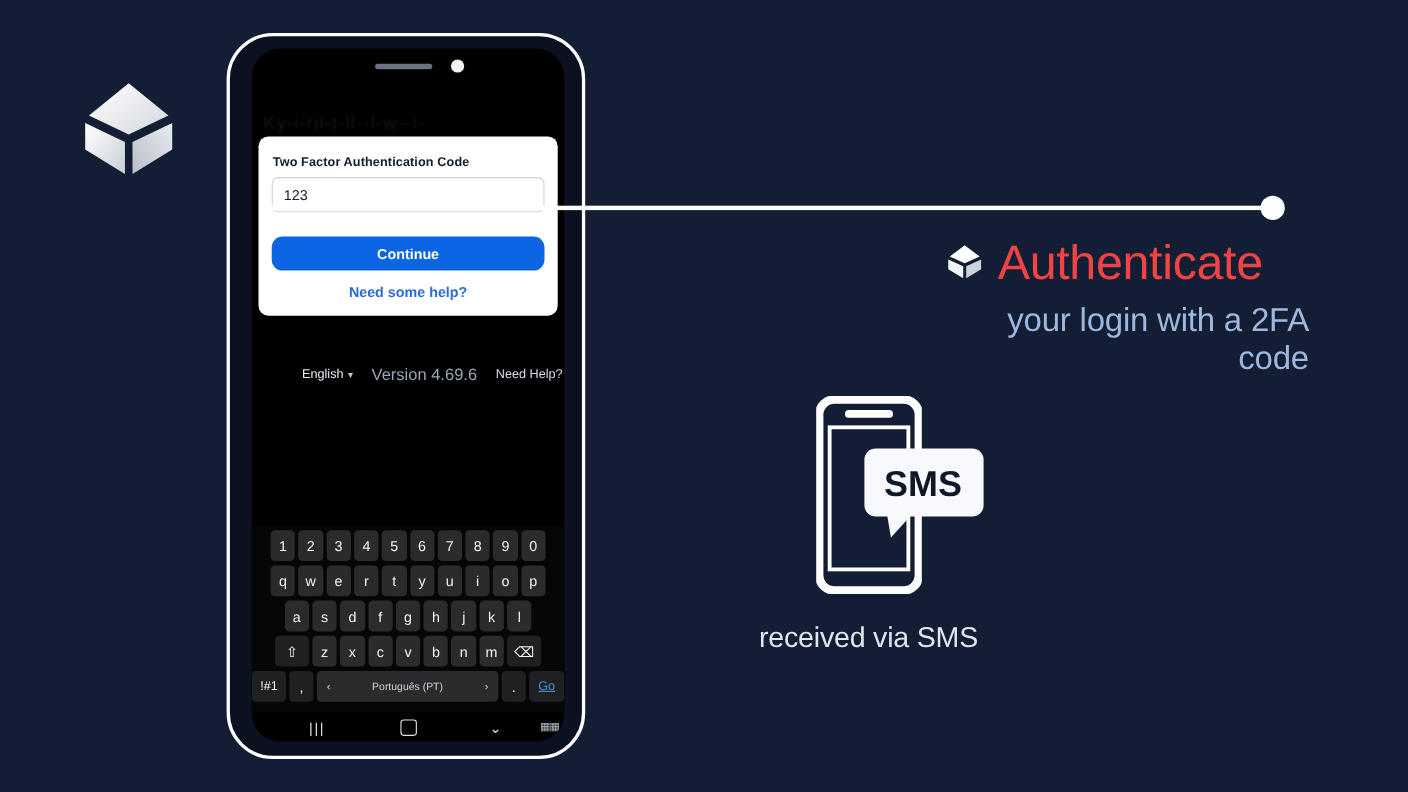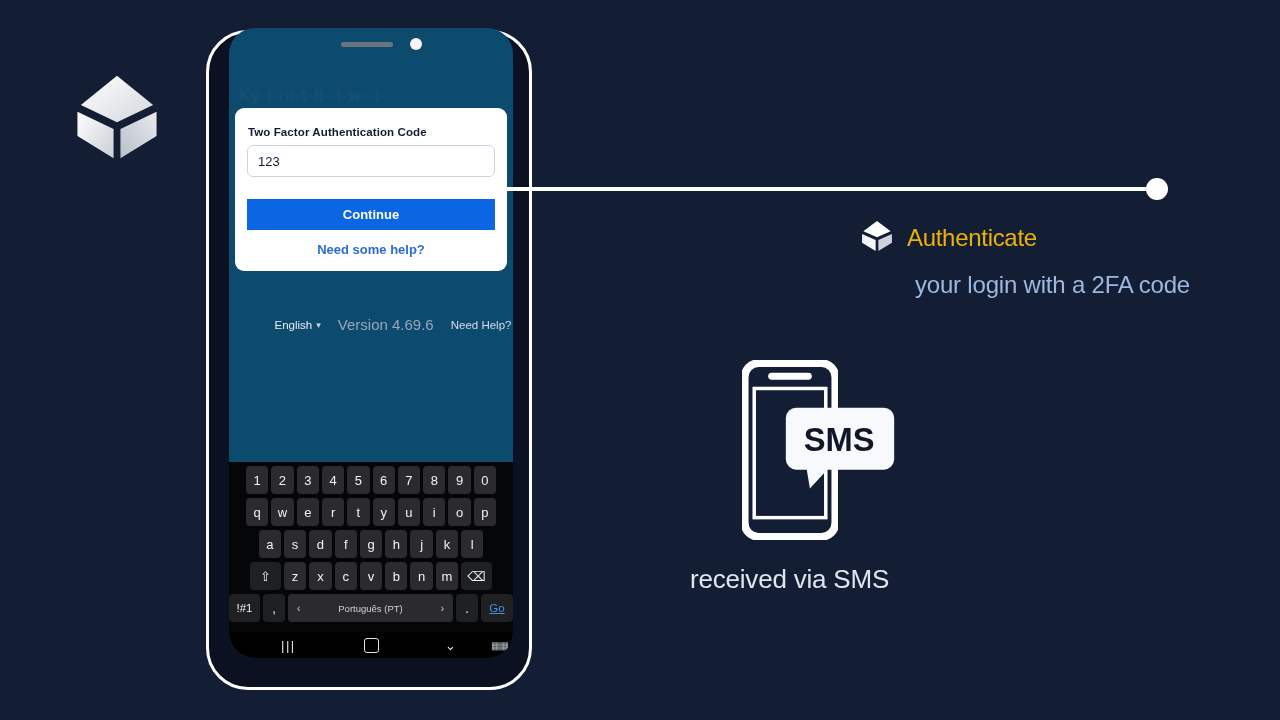--- a/index.html
+++ b/index.html
@@ -14,22 +14,22 @@
   
   .brand-logo{position:absolute;left:74px;top:72px;width:86px;height:90px;}
 
   
   .phone-frame{
     position:absolute;left:206px;top:30px;width:326px;height:660px;
     border:3px solid #ffffff;border-radius:42px;box-sizing:border-box;
     background:#0b1120;
   }
   .phone-screen{
-    position:absolute;left:229px;top:28px;width:284px;height:630px;
-    background:#0c4a6e;border-radius:26px;overflow:hidden;
+    position:absolute;left:229px;top:44px;width:284px;height:630px;
+    background:#000000;border-radius:26px;overflow:hidden;
   }
   .phone-notchbar{position:absolute;left:0;top:0;width:100%;height:34px;}
   .speaker{position:absolute;left:112px;top:14px;width:52px;height:5px;border-radius:3px;background:#6b7280;}
   .camera{position:absolute;left:181px;top:10px;width:12px;height:12px;border-radius:50%;background:#f2f4f8;}
 
   .bg-text{
     position:absolute;left:10px;top:58px;width:264px;height:24px;
     opacity:.10;color:#b9c4d6;font-size:17px;letter-spacing:1px;
     white-space:nowrap;overflow:hidden;filter:blur(1.1px);
   }
@@ -46,21 +46,21 @@
   }
   .auth-input{
     width:100%;height:32px;box-sizing:border-box;
     border:1px solid #c9d6e2;border-radius:6px;
     background:#ffffff;color:#121d33;font-size:13px;
     padding:0 10px;outline:none;
     font-family:"Liberation Sans", sans-serif;
   }
   .continue-btn{
     display:block;width:100%;height:31px;margin-top:22px;
-    background:#0c66e4;border:0;border-radius:0;
+    background:#0c66e4;border:0;border-radius:10px;
     color:#ffffff;font-size:13px;font-weight:bold;cursor:pointer;
     font-family:"Liberation Sans", sans-serif;
   }
   .help-link{
     display:block;text-align:center;margin-top:12px;
     color:#2b6cd4;font-size:13px;font-weight:bold;text-decoration:none;
   }
 
   
   .app-footer{
@@ -114,24 +114,24 @@
   }
   .connector-dot{
     position:absolute;left:1146px;top:178px;width:22px;height:22px;
     border-radius:50%;background:#ffffff;
   }
 
   
   .headline-block{position:absolute;left:860px;top:218px;width:330px;}
   .headline-row{display:flex;align-items:center;gap:13px;}
   .headline-title{
-    color:#eab308;font-size:24px;font-weight:normal;letter-spacing:-.3px;line-height:1;
+    color:#ef4444;font-size:44px;font-weight:normal;letter-spacing:-.3px;line-height:1;
   }
   .headline-sub{
-    color:#9db8e0;font-size:24px;margin-top:13px;text-align:right;letter-spacing:-.2px;
+    color:#9db8e0;font-size:30px;margin-top:13px;text-align:right;letter-spacing:-.2px;
   }
 
   
   .sms-block{position:absolute;left:690px;top:360px;display:flex;align-items:center;gap:24px;flex-direction:column;}
   .sms-phone{position:relative;width:96px;height:180px;}
   .sms-caption{color:#dfe6f0;font-size:26px;letter-spacing:-.2px;}
 </style>
 </head>
 <body>
 

